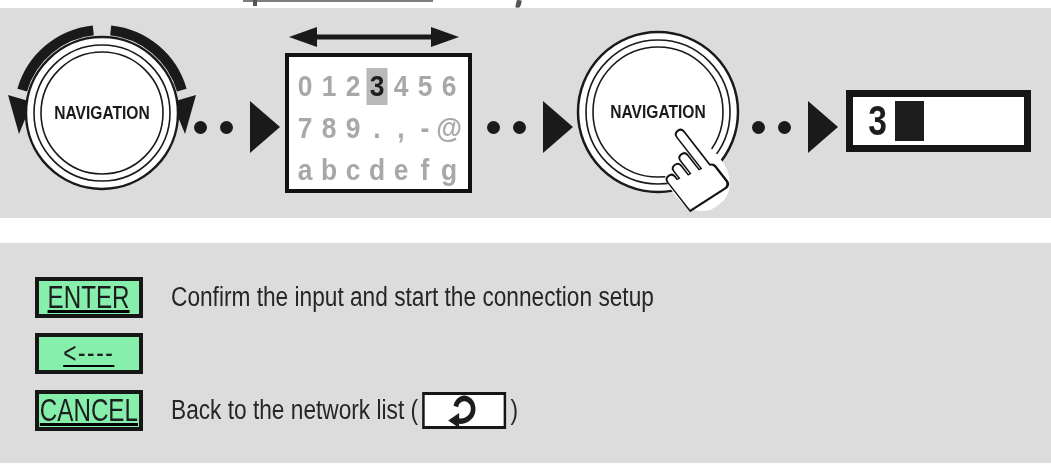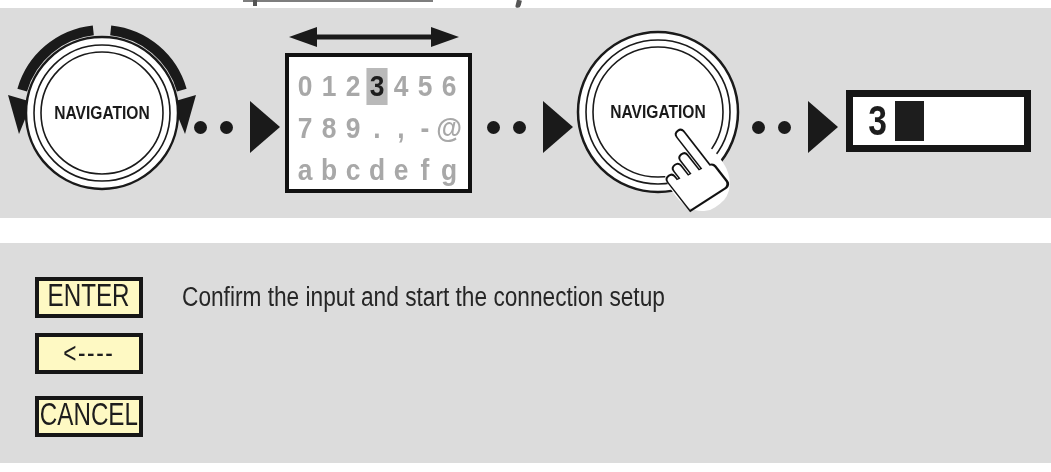--- a/index.html
+++ b/index.html
@@ -64,26 +64,26 @@
   .result-display{
     position:absolute;left:846px;top:82px;width:185px;height:62px;background:#fff;
     border:7px solid #161616;display:flex;align-items:center;padding-left:13px;
   }
   .result-value{font-size:42px;font-weight:bold;color:#1d1d1d;transform:scaleX(.8);line-height:1;}
   .cursor-block{width:29px;height:40px;background:#1d1d1d;margin-left:6px;flex:none;}
 
   
   .legend-row{position:absolute;left:35px;display:flex;align-items:center;height:41px;}
   .keybox{
-    width:108px;height:41px;border:4px solid #161616;background:#fef9c3;flex:none;
-    display:flex;align-items:flex-end;justify-content:center;
+    width:108px;height:41px;border:4px solid #161616;background:#86efac;flex:none;
+    display:flex;align-items:center;justify-content:center;text-decoration:underline;
   }
   .key-label{font-size:31px;color:#1d1d1d;transform:scaleX(.78);white-space:nowrap;}
   .key-label.arrow{letter-spacing:2px;font-size:29px;}
-  .desc{margin-left:39px;font-size:27px;color:var(--text);white-space:nowrap;display:flex;align-items:center;}
+  .desc{margin-left:28px;font-size:27px;color:var(--text);white-space:nowrap;display:flex;align-items:center;}
   .cond{display:inline-flex;align-items:center;transform:scaleX(.84);transform-origin:0 50%;white-space:nowrap;}
   .keybox-sm{
     display:inline-flex;width:100px;height:37px;border:3px solid #161616;background:#fff;
     align-items:center;justify-content:center;margin:0 5px;flex:none;
   }
 </style>
 </head>
 <body>
 
 <div class="page">
@@ -183,19 +183,31 @@
         <span class="cond">Confirm the input and start the connection setup</span>
       </div>
     </div>
 
     <div class="legend-row" style="top:90px">
       <div class="keybox">
         <span class="key-label arrow">&lt;----</span>
       </div>
     </div>
 
-    <div class="legend-row" style="top:153px">
+    <div class="legend-row" style="top:147px">
       <div class="keybox">
         <span class="key-label">CANCEL</span>
       </div>
+      <div class="desc">
+        <span class="cond">
+          <span>Back to the network list (</span>
+          <span class="keybox-sm">
+            <svg width="46" height="32" viewBox="0 0 46 32">
+              <path d="M 12 25 Q 23 28.5 30.5 21.5 A 10.5 10.5 0 1 0 13 11.5" fill="none" stroke="#1d1d1d" stroke-width="5.5"></path>
+              <polygon points="4,25.5 17,18 17,33" fill="#1d1d1d"></polygon>
+            </svg>
+          </span>
+          <span>)</span>
+        </span>
+      </div>
     </div>
   </div>
 </div>
 
 </body></html>

